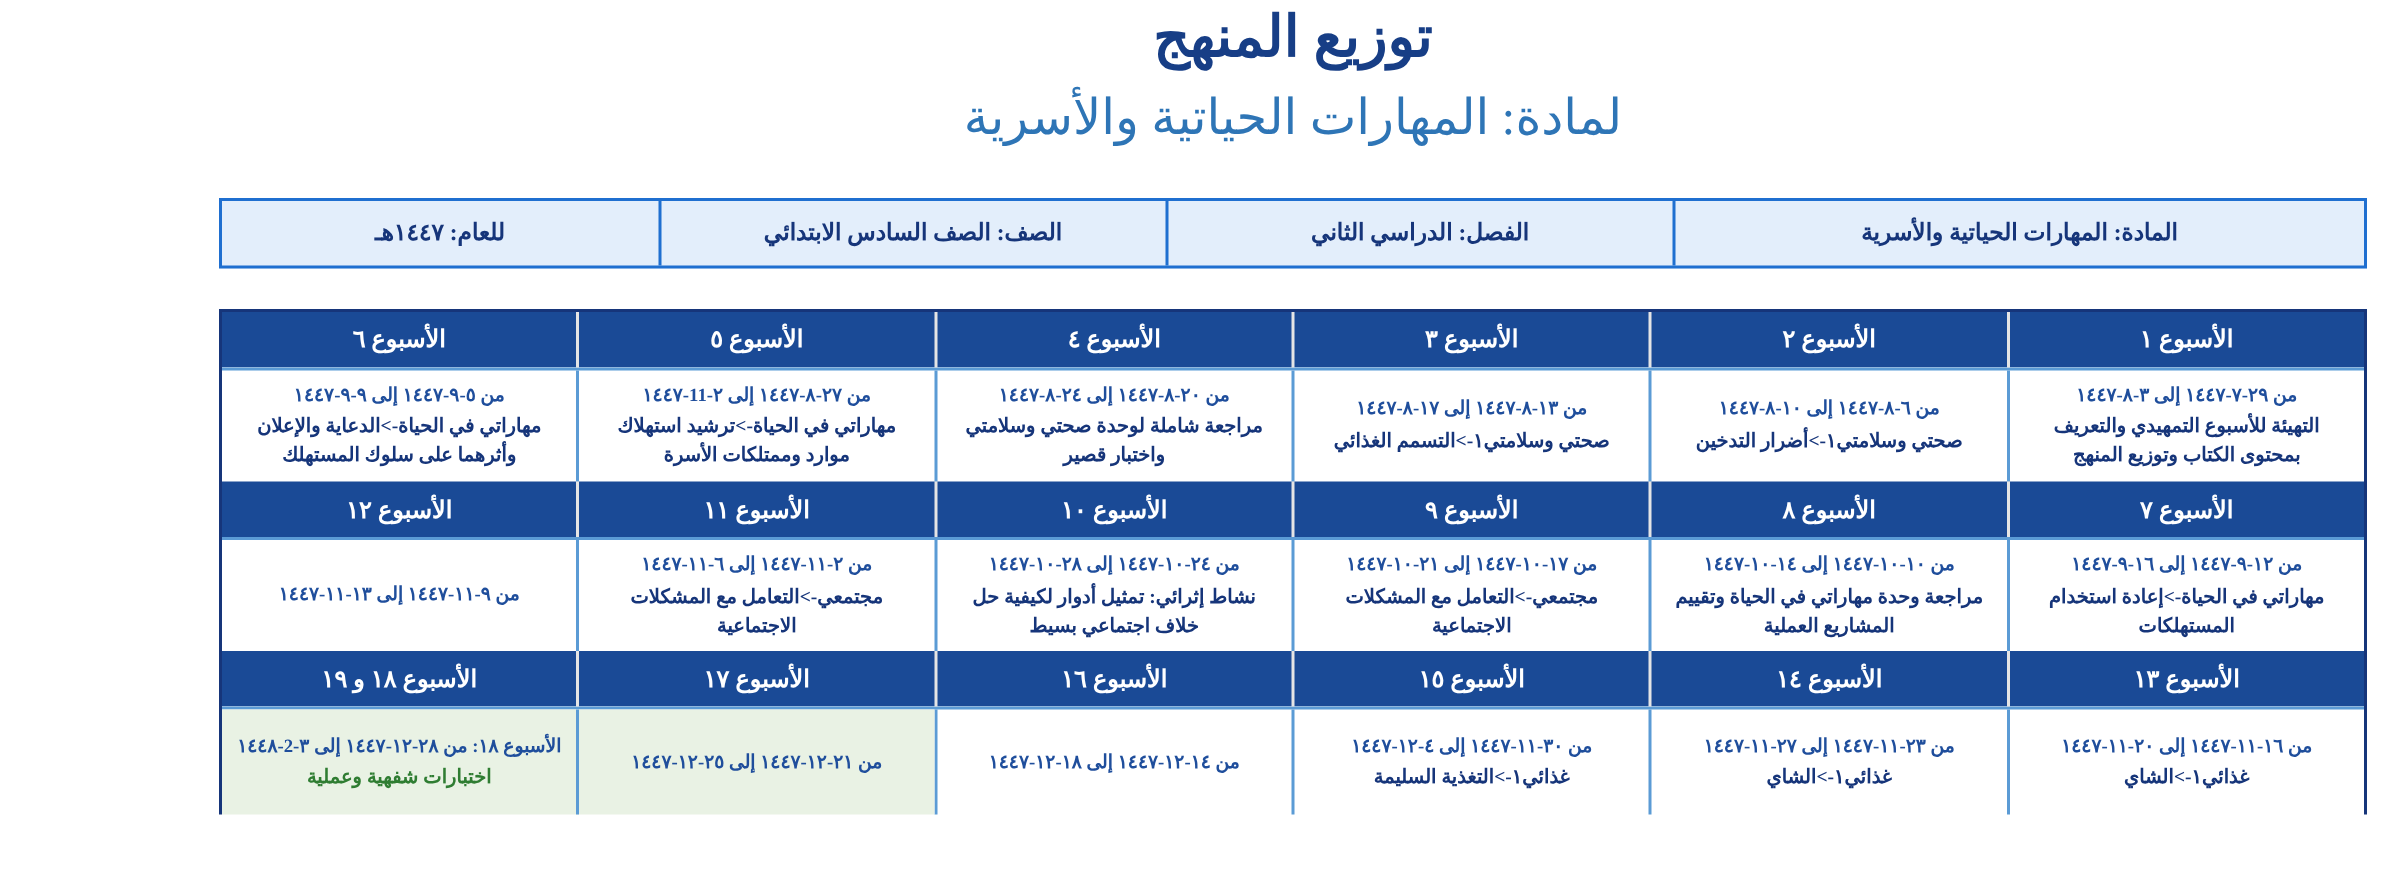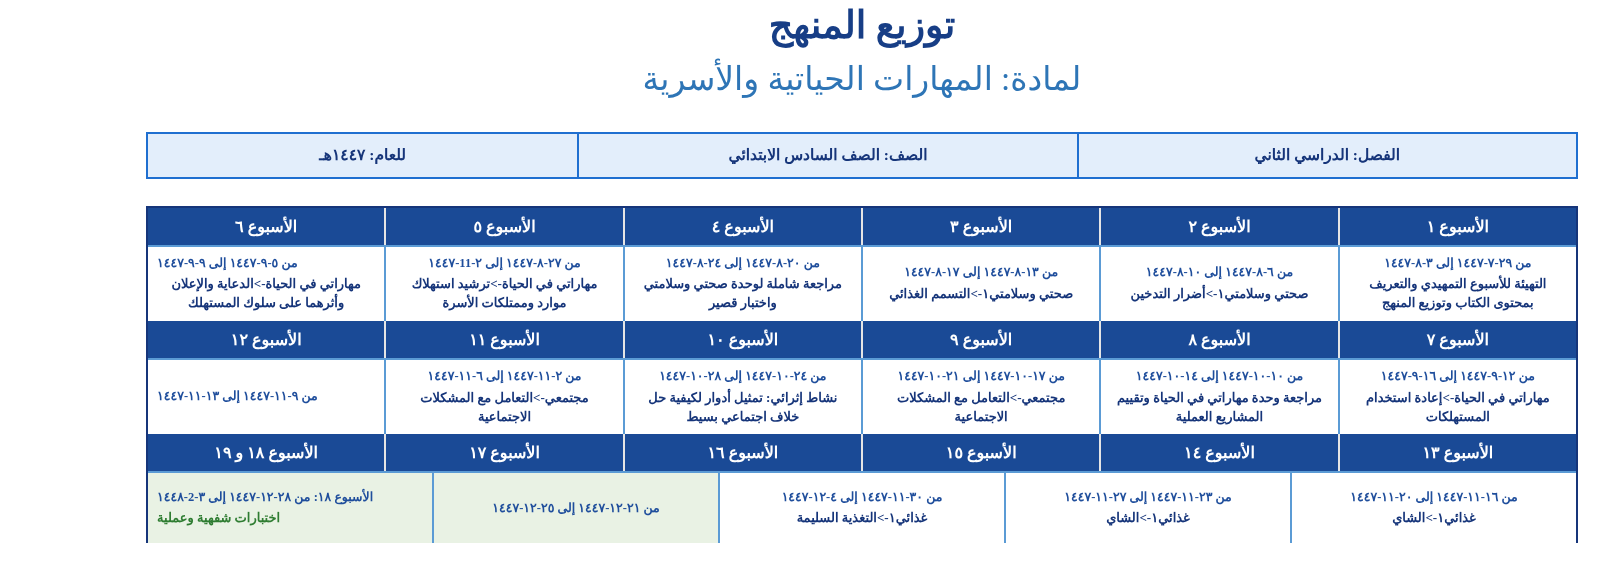--- a/index.html
+++ b/index.html
@@ -64,21 +64,21 @@
     border-top:2px solid #5b9bd5;
   }
   .wbody .cell{
     display:flex;flex-direction:column;align-items:center;justify-content:center;
     border-left:2px solid #5b9bd5;
     box-sizing:border-box;
     padding:7px 9px 8px 9px;
     min-height:67px;
     text-align:center;
   }
-  .wbody .cell:last-child{border-left:none;align-items:flex-end;}
+  .wbody .cell:last-child{border-left:none;}
   .cell{flex:1 1 0;font-family:Liberation Serif, serif;}
   .range{
     font-size:12.5px;font-weight:bold;color:#1f4e9c;
     line-height:1.5;direction:rtl;
   }
   .topic{
     font-size:13px;font-weight:bold;color:#16357a;
     line-height:1.45;margin-top:3px;
   }
   .cell.exam{background:#e9f2e4;}
@@ -91,20 +91,21 @@
 <body>
 
 <div class="page">
 
   <div class="title-block">
     <div class="main-title">توزيع المنهج</div>
     <div class="sub-title">لمادة: المهارات الحياتية والأسرية</div>
   </div>
 
   <div class="info-bar">
+    <div class="info-cell w-wide">المادة: المهارات الحياتية والأسرية</div>
     <div class="info-cell">الفصل: الدراسي الثاني</div>
     <div class="info-cell">الصف: الصف السادس الابتدائي</div>
     <div class="info-cell w-narrow">للعام: ١٤٤٧هـ</div>
   </div>
 
   <div class="weeks">
 
     <div class="wrow whead">
       <div class="cell">الأسبوع ١</div>
       <div class="cell">الأسبوع ٢</div>
@@ -189,20 +190,24 @@
         <div class="topic">غذائي١-&gt;الشاي</div>
       </div>
       <div class="cell">
         <div class="range">من ٢٣-١١-١٤٤٧ إلى ٢٧-١١-١٤٤٧</div>
         <div class="topic">غذائي١-&gt;الشاي</div>
       </div>
       <div class="cell">
         <div class="range">من ٣٠-١١-١٤٤٧ إلى ٤-١٢-١٤٤٧</div>
         <div class="topic">غذائي١-&gt;التغذية السليمة</div>
       </div>
+      <div class="cell">
+        <div class="range">من ١٤-١٢-١٤٤٧ إلى ١٨-١٢-١٤٤٧</div>
+
+      </div>
       <div class="cell exam">
         <div class="range">من ٢١-١٢-١٤٤٧ إلى ٢٥-١٢-١٤٤٧</div>
 
       </div>
       <div class="cell exam">
         <div class="range">الأسبوع ١٨: من ٢٨-١٢-١٤٤٧ إلى ٣-2-١٤٤٨</div>
         <div class="topic">اختبارات شفهية وعملية</div>
       </div>
     </div>
 

